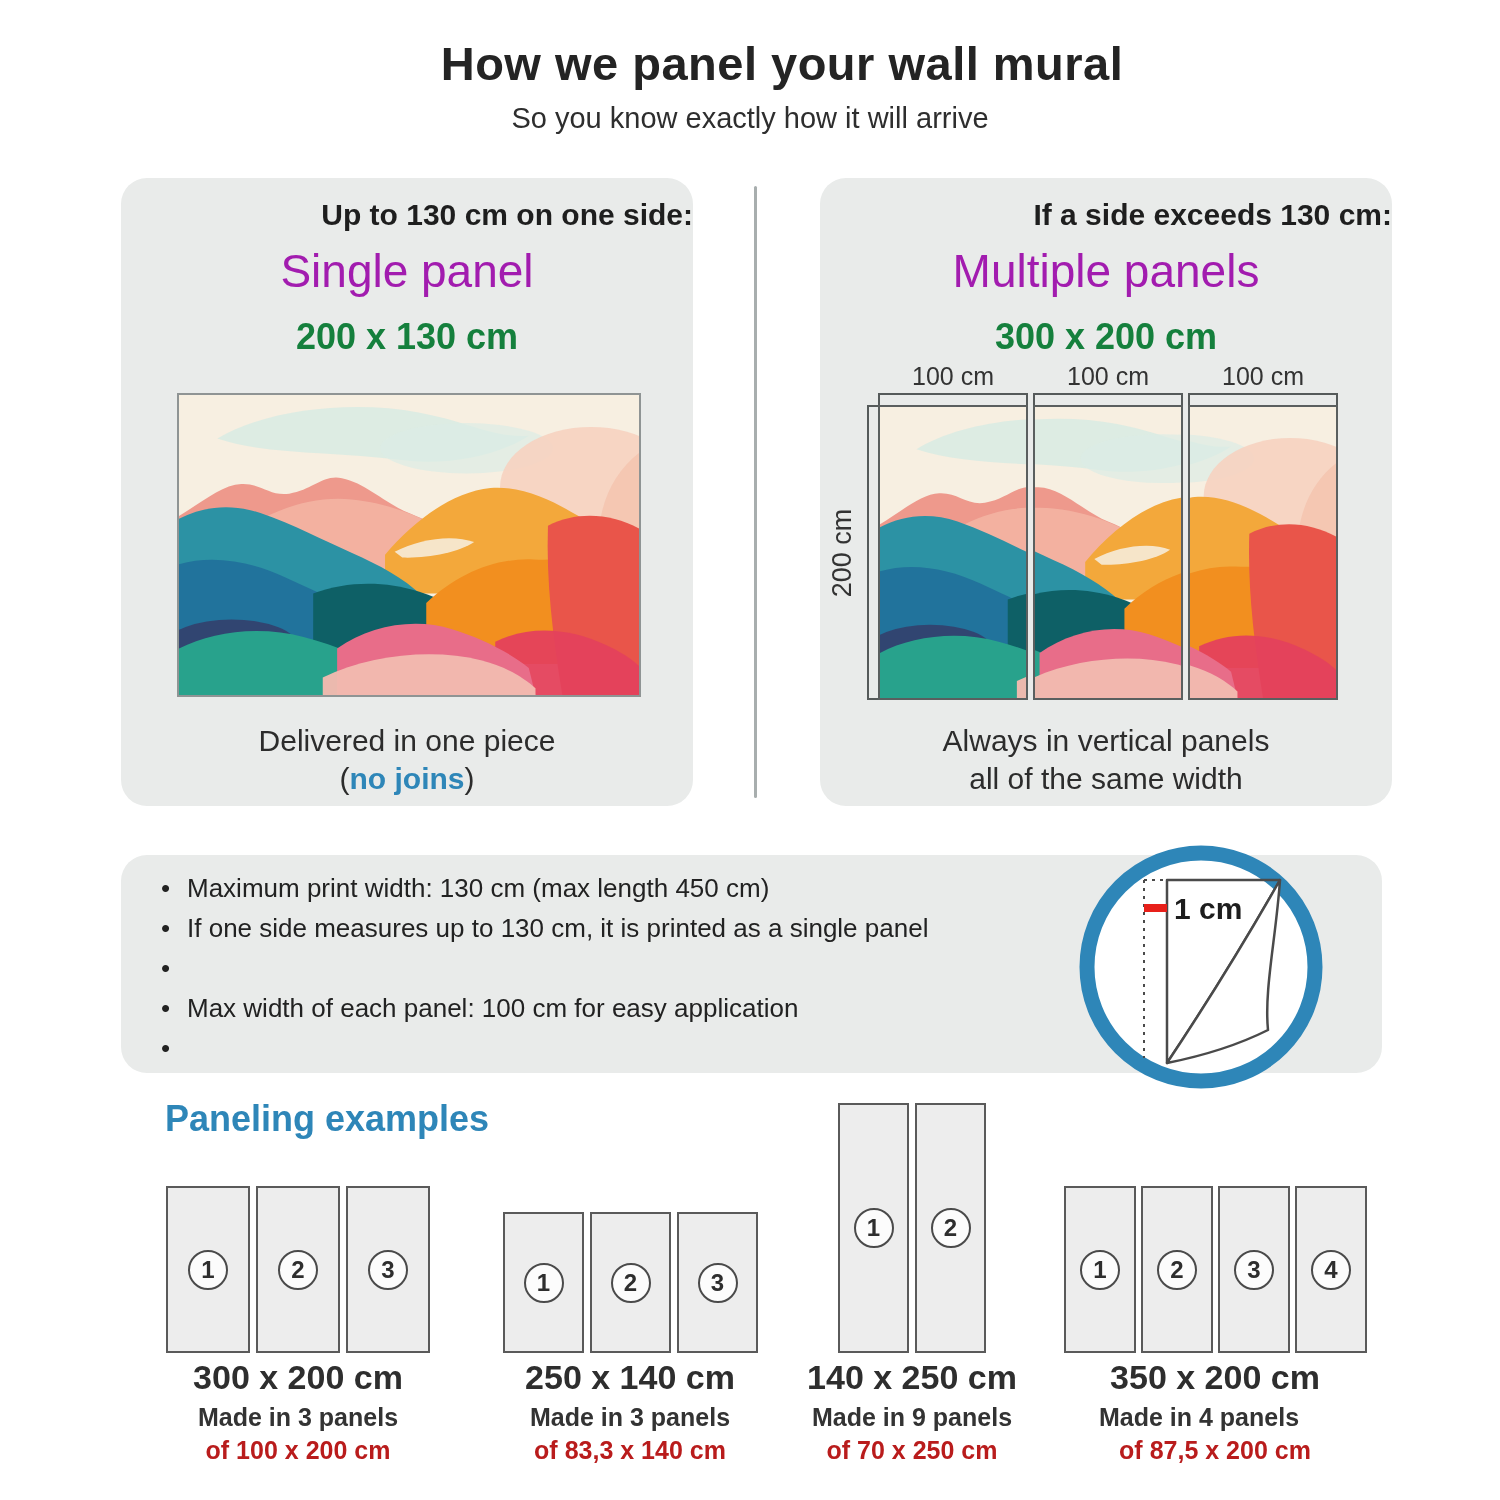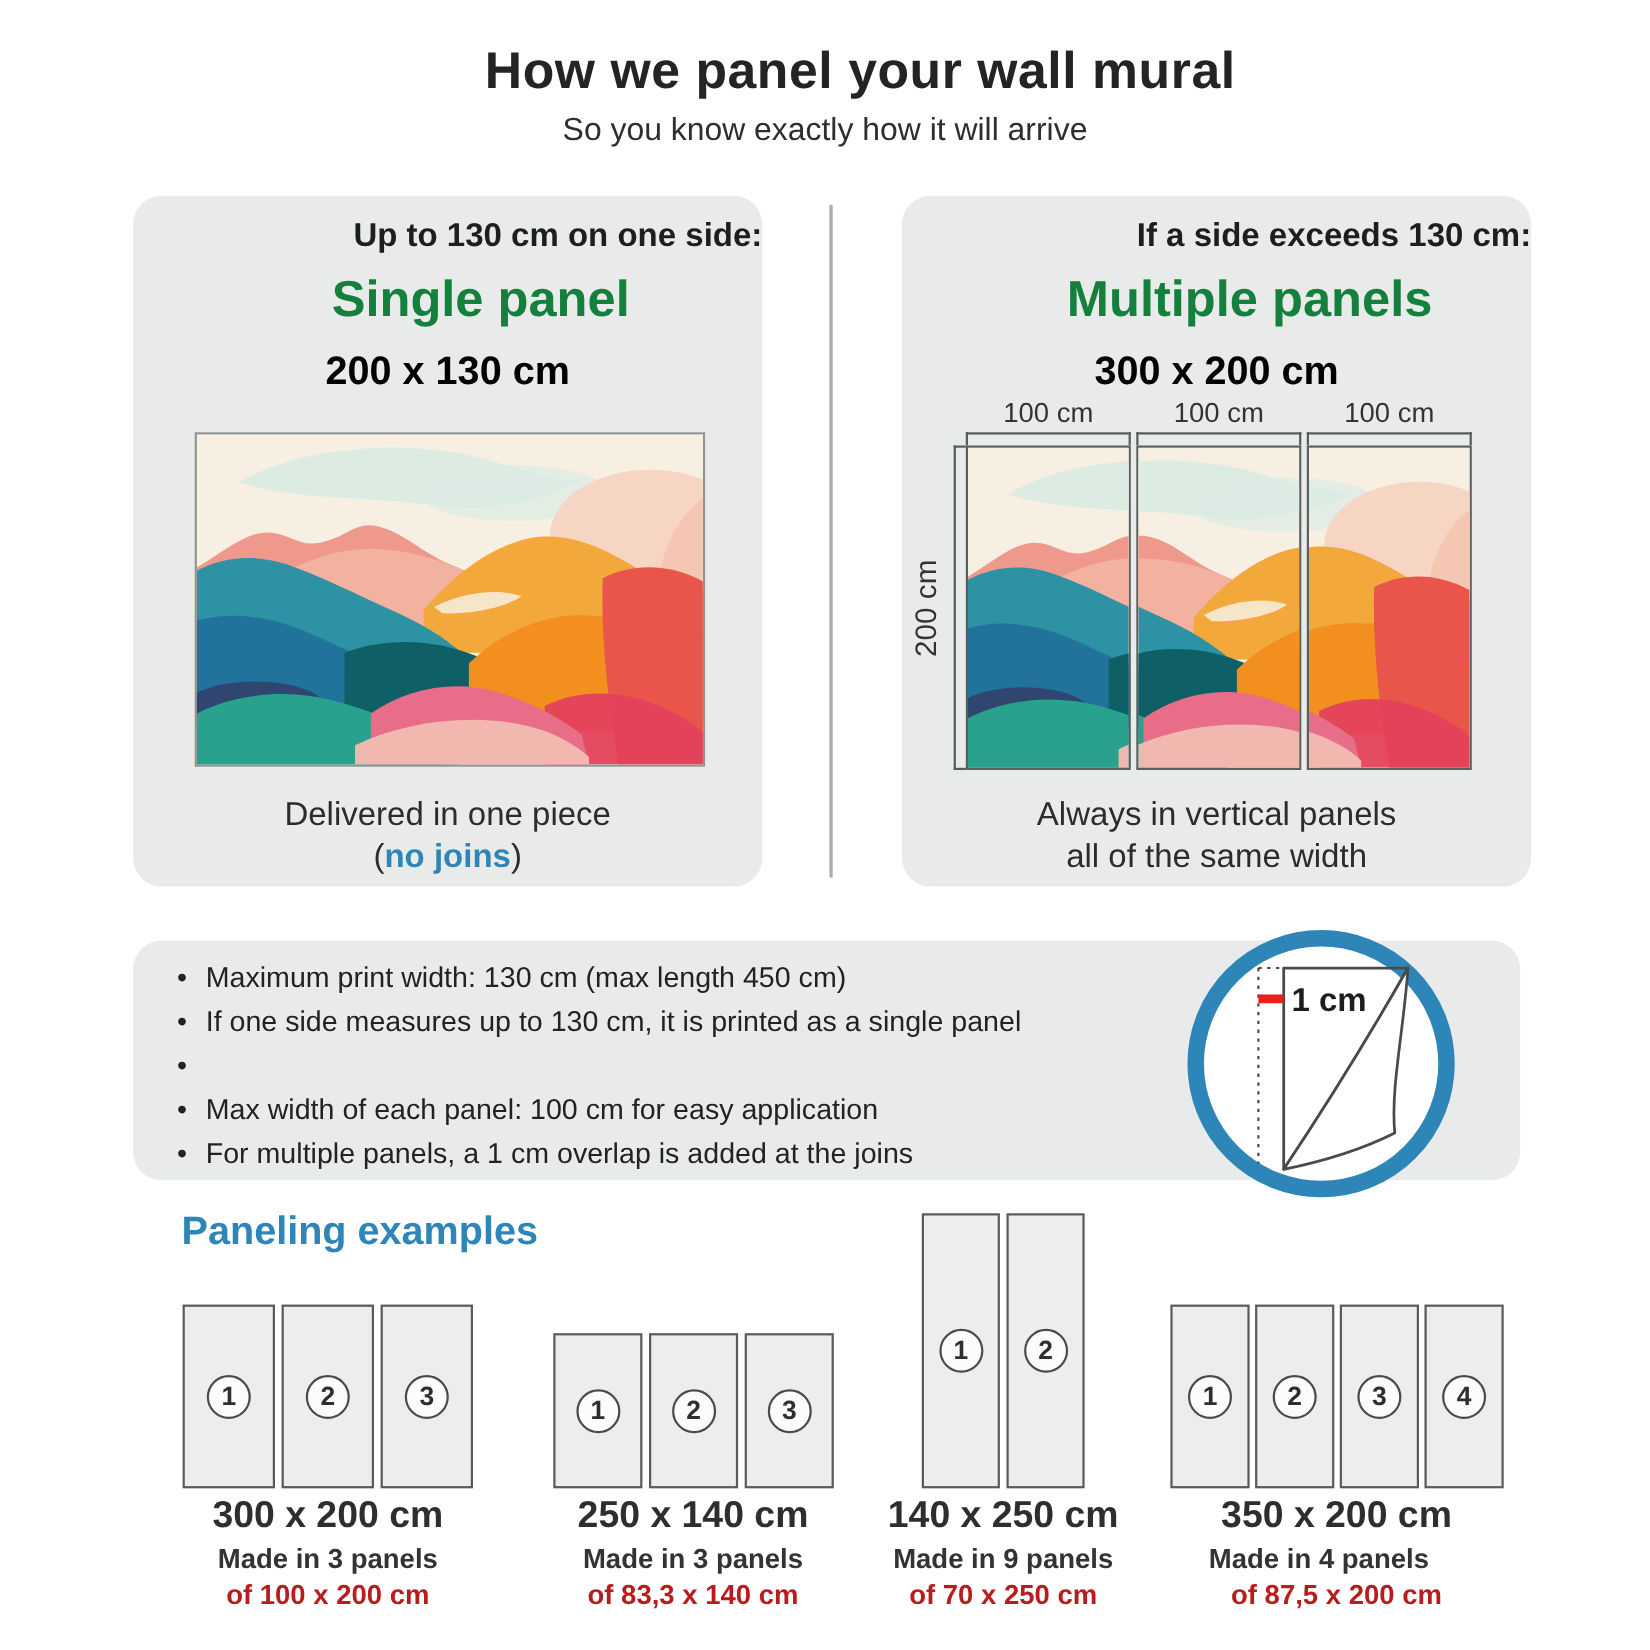--- a/index.html
+++ b/index.html
@@ -12,22 +12,22 @@
   .title{left:0;top:36px;width:100%;font-size:47px;font-weight:bold;letter-spacing:.5px;color:#242424;padding-left:32px;}
   .subtitle{left:0;top:102px;width:100%;font-size:29px;font-weight:500;color:#2e2e2e;}
 
   
   .card{background:#e9ebea;border-radius:26px;width:572px;height:628px;top:178px;}
   .card-left{left:121px;}
   .card-right{left:820px;}
   .divider{left:754px;top:186px;width:3px;height:612px;background:#a8aeae;border-radius:2px;}
 
   .card-condition{left:0;top:20px;width:100%;font-size:30px;font-weight:bold;color:#1e1e1e;text-align:right;}
-  .card-name{left:0;top:66px;width:100%;font-size:46px;font-weight:bold;color:#15803d;padding-left:30px;}
-  .card-size{left:0;top:138px;width:100%;font-size:36px;font-weight:bold;color:#000000;}
+  .card-name{left:0;top:66px;width:100%;font-size:46px;font-weight:normal;color:#a21caf;}
+  .card-size{left:0;top:138px;width:100%;font-size:36px;font-weight:bold;color:#15803d;}
 
   .mural-frame{left:56px;top:215px;width:460px;height:300px;border:2px solid #8f9494;background:#f7efe1;}
   .mural-frame svg{display:block;width:100%;height:100%;}
 
   .cap1{left:0;top:546px;width:100%;font-size:30px;font-weight:500;color:#2c2c2c;}
   .cap2{left:0;top:584px;width:100%;font-size:30px;font-weight:500;color:#2c2c2c;}
   .cap-link{color:#2e86b8;font-weight:bold;margin-top:36px;}
 
   
   .wlabel{top:184px;width:150px;font-size:25px;font-weight:500;color:#333;text-align:center;}
@@ -150,21 +150,20 @@
       </div>
     <div class="bullet-row">
         <span class="bullet-dot">•</span>
       </div>
     <div class="bullet-row">
         <span class="bullet-dot">•</span>
         <span>Max width of each panel: 100 cm for easy application</span>
       </div>
     <div class="bullet-row">
         <span class="bullet-dot">•</span>
-        <span>For multiple panels, a 1 cm overlap is added at the joins</span>
       </div>
   </div>
 
   <svg class="abs overlap-icon" viewBox="0 0 258 258">
     <circle cx="129" cy="129" r="114" fill="#ffffff" stroke="#2e86b8" stroke-width="15"></circle>
     <line x1="72" y1="42" x2="72" y2="220" stroke="#4a4a4a" stroke-width="2" stroke-dasharray="3 5"></line>
     <line x1="72" y1="42" x2="208" y2="42" stroke="#4a4a4a" stroke-width="2" stroke-dasharray="3 5"></line>
     <path d="M95,42 L95,225 C135,165 175,100 208,42 Z" fill="none" stroke="#4a4a4a" stroke-width="2.5" stroke-linejoin="round"></path>
     <path d="M95,225 C135,165 175,100 208,42 C204,100 192,152 196,192 C168,206 130,218 95,225 Z" fill="#ffffff" stroke="#4a4a4a" stroke-width="2.5" stroke-linejoin="round"></path>
     <line x1="72" y1="70" x2="95" y2="70" stroke="#e8201a" stroke-width="8"></line>

